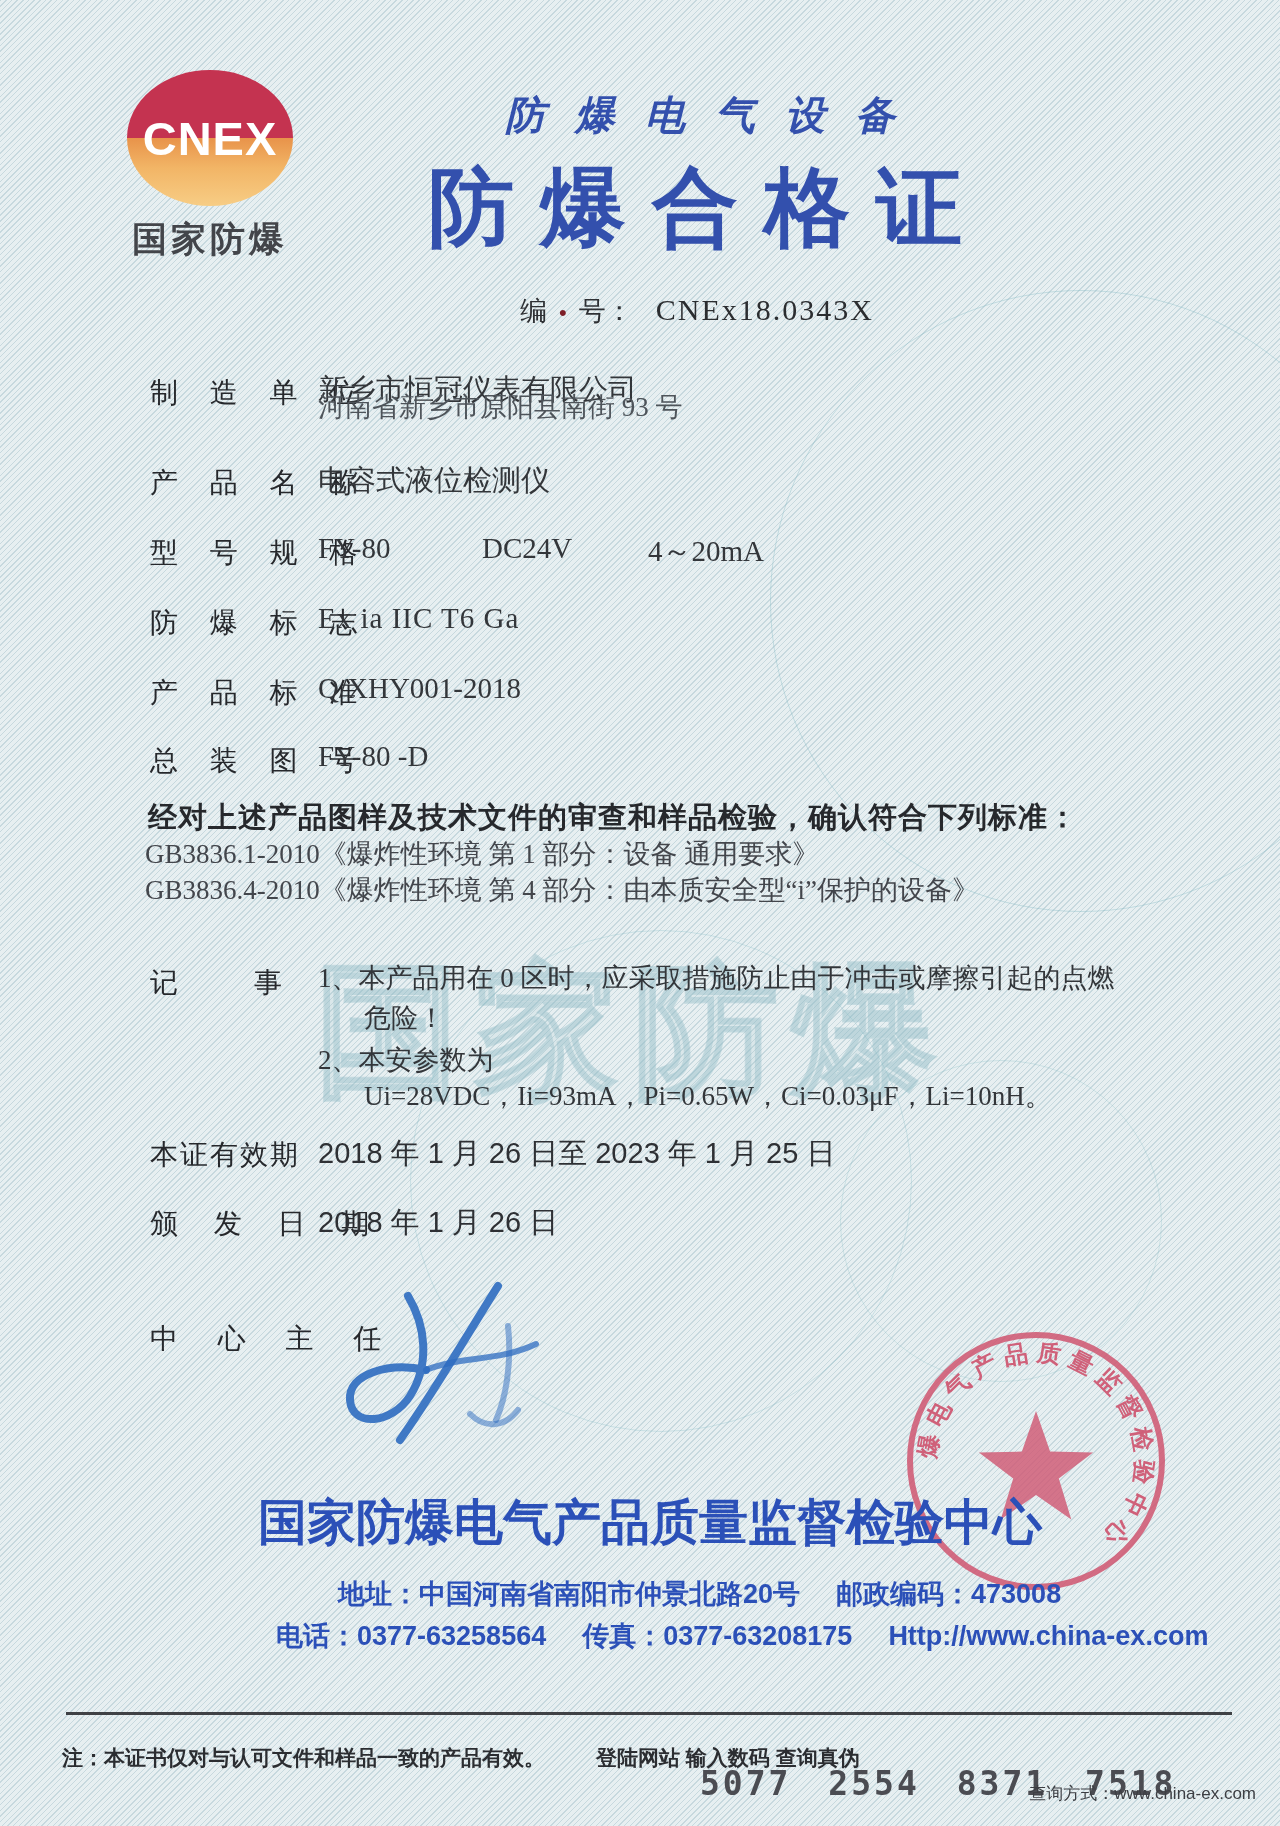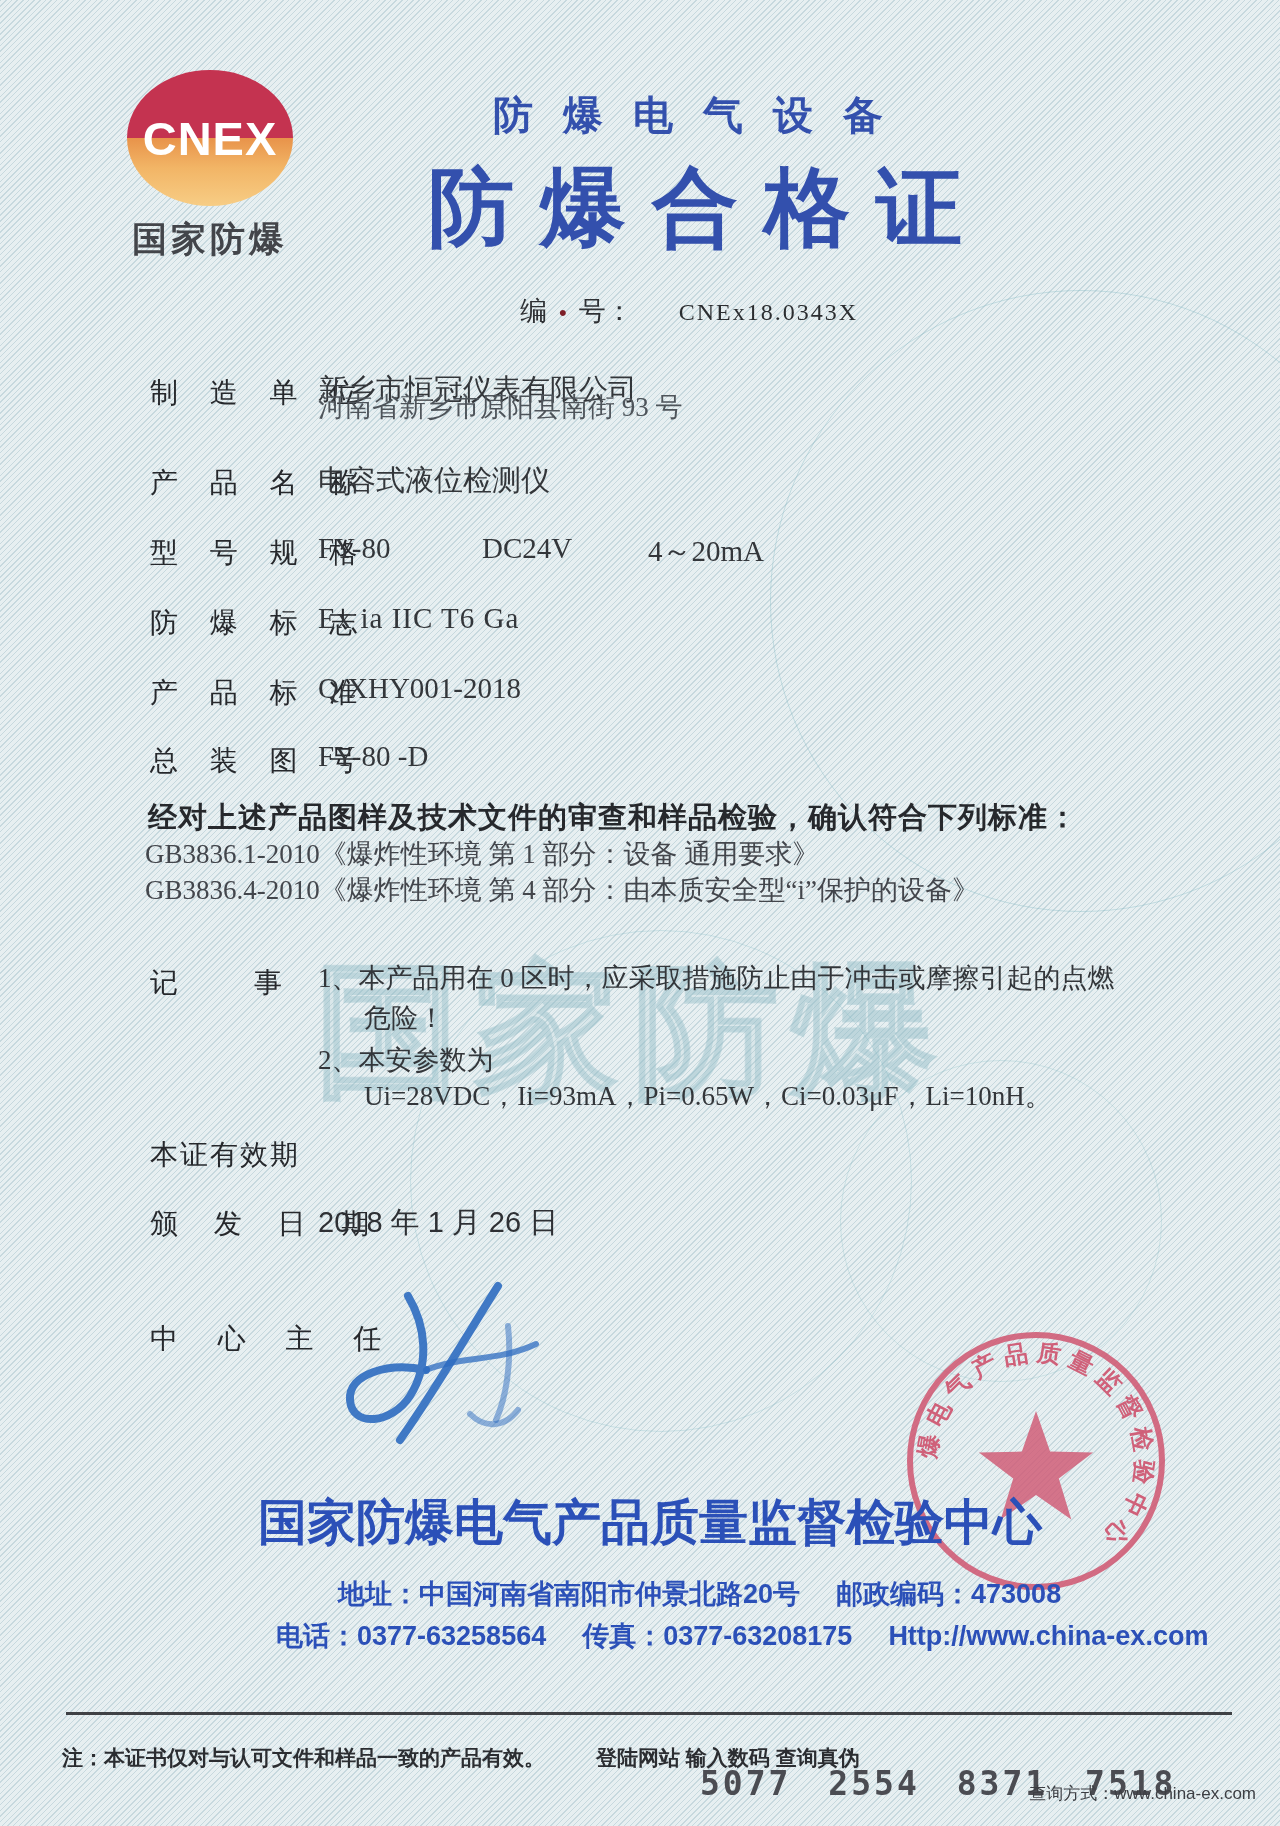--- a/index.html
+++ b/index.html
@@ -14,27 +14,27 @@
   .lbl{font-family:"Liberation Sans",sans-serif;font-size:28px;color:#26282c;letter-spacing:12px;white-space:nowrap;font-weight:500;}
   .val{font-family:"Liberation Serif","DejaVu Serif",serif;font-size:29px;color:#33363a;white-space:nowrap;}
   .std{font-family:"Liberation Serif","DejaVu Serif",serif;font-size:27px;color:#43464c;white-space:nowrap;}
   
   .logo-oval{left:127px;top:70px;width:166px;height:136px;border-radius:50%;
     background:linear-gradient(180deg,#c43350 0%,#c43350 50%,#e8934a 50%,#f2b566 72%,#f7cd85 100%);
     display:flex;align-items:center;justify-content:center;}
   .logo-oval span{font-size:47px;font-weight:800;color:#ffffff;letter-spacing:1px;font-family:"Liberation Sans",sans-serif;}
   .logo-caption{left:117px;top:216px;width:186px;text-align:center;font-size:35px;color:#43454a;letter-spacing:4px;font-weight:600;}
   
-  .doc-type{left:368px;top:88px;width:640px;text-align:center;font-size:40px;font-weight:700;
-    color:var(--title-blue,#3350ad);letter-spacing:30px;text-indent:30px;white-space:nowrap;}
+  .doc-type{left:380px;top:88px;width:640px;text-align:center;font-size:40px;font-weight:700;
+    color:var(--title-blue,#3350ad);letter-spacing:30px;text-indent:30px;white-space:nowrap;font-style:italic;}
   .cert-title{left:340px;top:150px;width:710px;text-align:center;font-size:86px;font-weight:700;
     color:var(--title-blue,#3350ad);letter-spacing:26px;text-indent:26px;white-space:nowrap;}
   .number-line{left:520px;top:293px;font-size:27px;color:#2e3034;white-space:nowrap;display:flex;align-items:baseline;}
   .number-line .dot{color:var(--bullet-red,#7e1f28);margin:0 12px;font-size:22px;}
-  .number-line .num{font-family:"Liberation Serif","DejaVu Serif",serif;font-size:24px;letter-spacing:2px;color:#2b2d30;margin-left:46px;}
+  .number-line .num{font-family:"Liberation Serif","DejaVu Serif",serif;font-size:30px;letter-spacing:2px;color:#2b2d30;margin-left:23px;}
   .addr2{font-size:27px;color:#4e545a;}
   .bold-intro{left:148px;top:798px;font-size:29px;font-weight:700;color:#26282c;letter-spacing:1px;white-space:nowrap;}
   
   .watermark{left:315px;top:935px;font-size:145px;font-weight:700;letter-spacing:14px;white-space:nowrap;
     color:rgba(148,190,200,0.16);-webkit-text-stroke:2px rgba(138,182,194,0.35);}
   .gcircle{border-radius:50%;pointer-events:none;}
   .g1{left:770px;top:290px;width:620px;height:620px;border:1px solid rgba(130,185,195,0.38);}
   .g2{left:410px;top:930px;width:500px;height:500px;border:1px solid rgba(130,185,195,0.30);}
   .g3{left:840px;top:1060px;width:320px;height:320px;border:1px solid rgba(130,185,195,0.28);}
   
@@ -110,20 +110,21 @@
   <div class="abs std" style="left:145px;top:836px;">GB3836.1-2010《爆炸性环境  第 1 部分：设备 通用要求》</div>
   <div class="abs std" style="left:145px;top:872px;">GB3836.4-2010《爆炸性环境  第 4 部分：由本质安全型“i”保护的设备》</div>
 
   <div class="abs lbl" style="left:150px;top:964px;letter-spacing:24px;">记　事</div>
   <div class="abs std" style="left:318px;top:960px;color:#33363a;">1、本产品用在 0 区时，应采取措施防止由于冲击或摩擦引起的点燃</div>
   <div class="abs std" style="left:364px;top:1000px;color:#33363a;">危险！</div>
   <div class="abs std" style="left:318px;top:1042px;color:#33363a;">2、本安参数为</div>
   <div class="abs std" style="left:364px;top:1078px;color:#33363a;">Ui=28VDC，Ii=93mA，Pi=0.65W，Ci=0.03μF，Li=10nH。</div>
 
   <div class="abs lbl" style="left:150px;top:1136px;letter-spacing:2px;">本证有效期</div>
+  <div class="abs" style="left:318px;top:1134px;font-size:29px;color:#2e3034;white-space:nowrap;">2018 年 1 月 26 日至 2023 年 1 月 25 日</div>
 
   <div class="abs lbl" style="left:150px;top:1205px;letter-spacing:14px;">颁 发 日 期</div>
   <div class="abs" style="left:318px;top:1203px;font-size:29px;color:#2e3034;white-space:nowrap;">2018 年 1 月 26 日</div>
 
   <div class="abs lbl" style="left:150px;top:1320px;letter-spacing:16px;">中 心 主 任</div>
   <svg class="abs sig-svg" width="230" height="175" viewBox="0 0 230 175">
     <g fill="none" stroke="var(--signature-blue,#2e6cc0)" stroke-linecap="round">
       <path d="M 78,18 C 96,48 100,86 80,118 C 62,146 22,150 20,122 C 18,96 58,84 96,92" stroke-width="8" opacity="0.9"></path>
       <path d="M 168,8 C 140,52 108,108 70,162" stroke-width="8" opacity="0.9"></path>
       <path d="M 96,92 C 130,78 168,84 206,66" stroke-width="6" opacity="0.75"></path>

